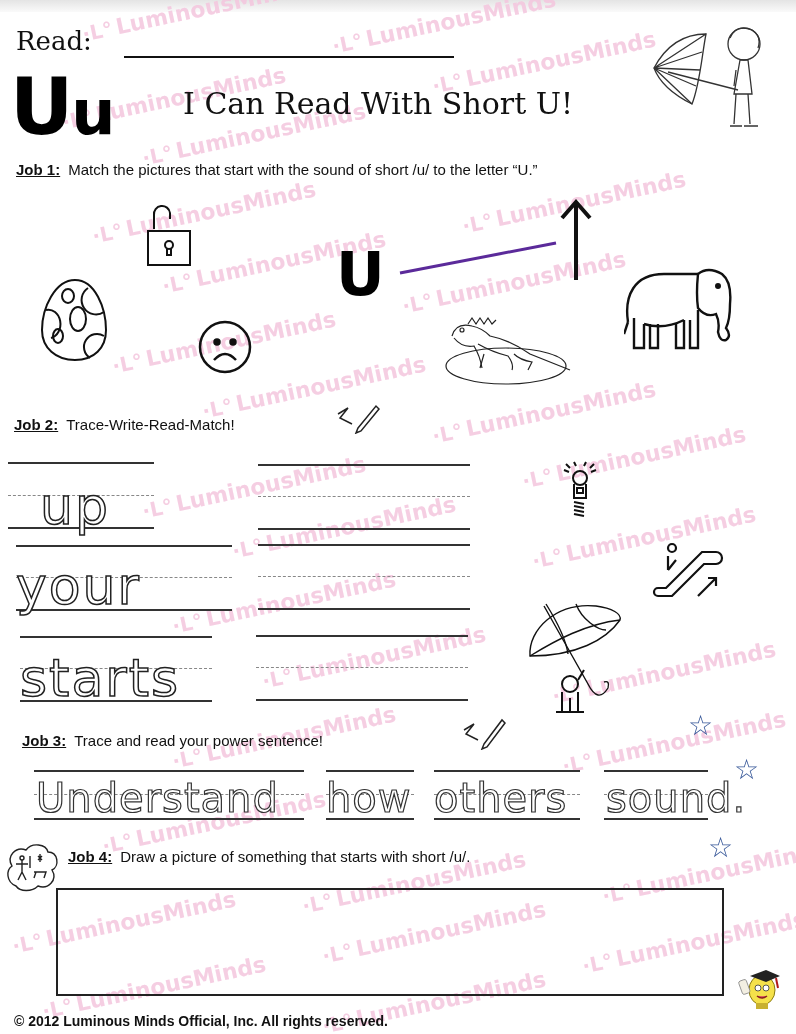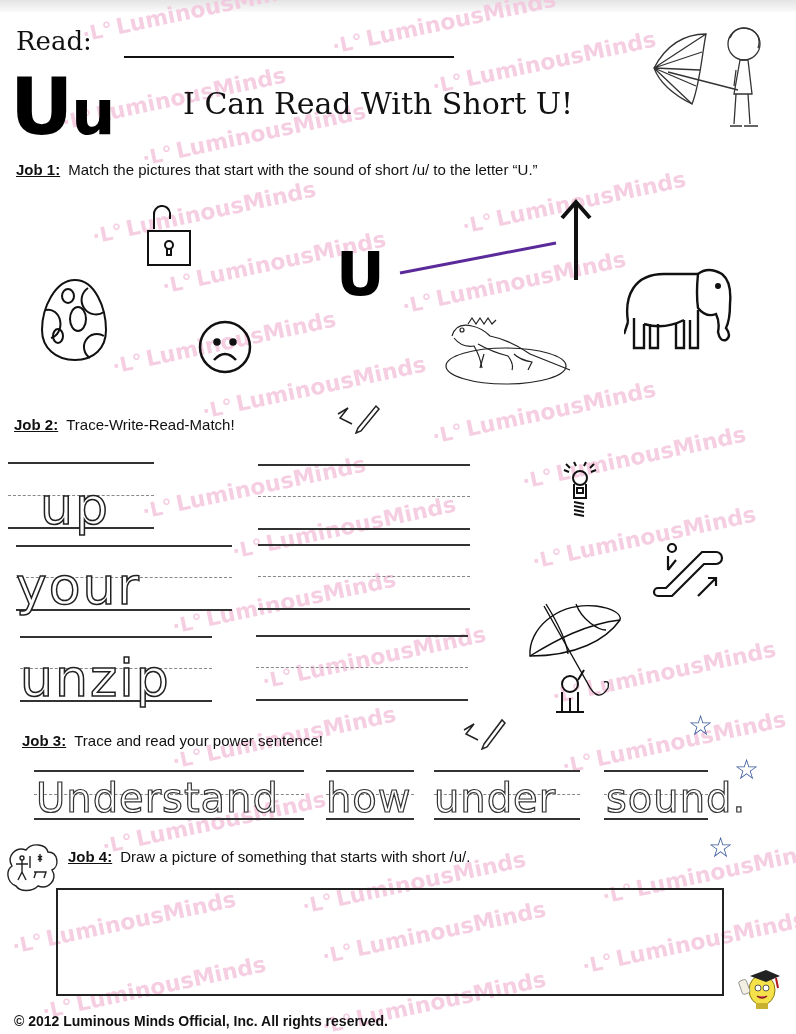--- a/index.html
+++ b/index.html
@@ -199,21 +199,21 @@
   <div class="dash" style="top:32px;"></div>
   <div class="solid" style="top:64px;"></div>
 </div>
 <div class="trace-word" style="left:16px;top:560px;font-size:52px;">your</div>
 
 <div class="wl" style="left:20px;top:636px;width:192px;height:66px;">
   <div class="solid" style="top:0;"></div>
   <div class="dash" style="top:32px;"></div>
   <div class="solid" style="top:64px;"></div>
 </div>
-<div class="trace-word" style="left:20px;top:652px;font-size:52px;">unzip</div>
+<div class="trace-word" style="left:20px;top:652px;font-size:52px;">starts</div>
 
 <div class="wl" style="left:258px;top:464px;width:212px;height:66px;">
   <div class="solid" style="top:0;"></div>
   <div class="dash" style="top:32px;"></div>
   <div class="solid" style="top:64px;"></div>
 </div>
 <div class="wl" style="left:258px;top:544px;width:212px;height:66px;">
   <div class="solid" style="top:0;"></div>
   <div class="dash" style="top:32px;"></div>
   <div class="solid" style="top:64px;"></div>
@@ -280,21 +280,21 @@
     <div class="dash" style="top:24px;"></div>
     <div class="solid" style="top:48px;"></div>
 </div>
 <div class="sentence-word" style="left:326px;top:778px;font-size:40px;">how</div>
 
 <div class="wl" style="left:434px;top:770px;width:146px;height:50px;">
   <div class="solid" style="top:0;"></div>
     <div class="dash" style="top:24px;"></div>
     <div class="solid" style="top:48px;"></div>
 </div>
-<div class="sentence-word" style="left:434px;top:778px;font-size:40px;">under</div>
+<div class="sentence-word" style="left:434px;top:778px;font-size:40px;">others</div>
 
 <div class="wl" style="left:604px;top:770px;width:104px;height:50px;">
   <div class="solid" style="top:0;"></div>
     <div class="dash" style="top:24px;"></div>
     <div class="solid" style="top:48px;"></div>
 </div>
 <div class="sentence-word" style="left:606px;top:778px;font-size:40px;">sound.</div>
 
 <div class="pic" style="left:6px;top:842px;">
   <svg width="54" height="50" viewBox="0 0 54 50" fill="none" stroke="#222" stroke-width="1.4">

